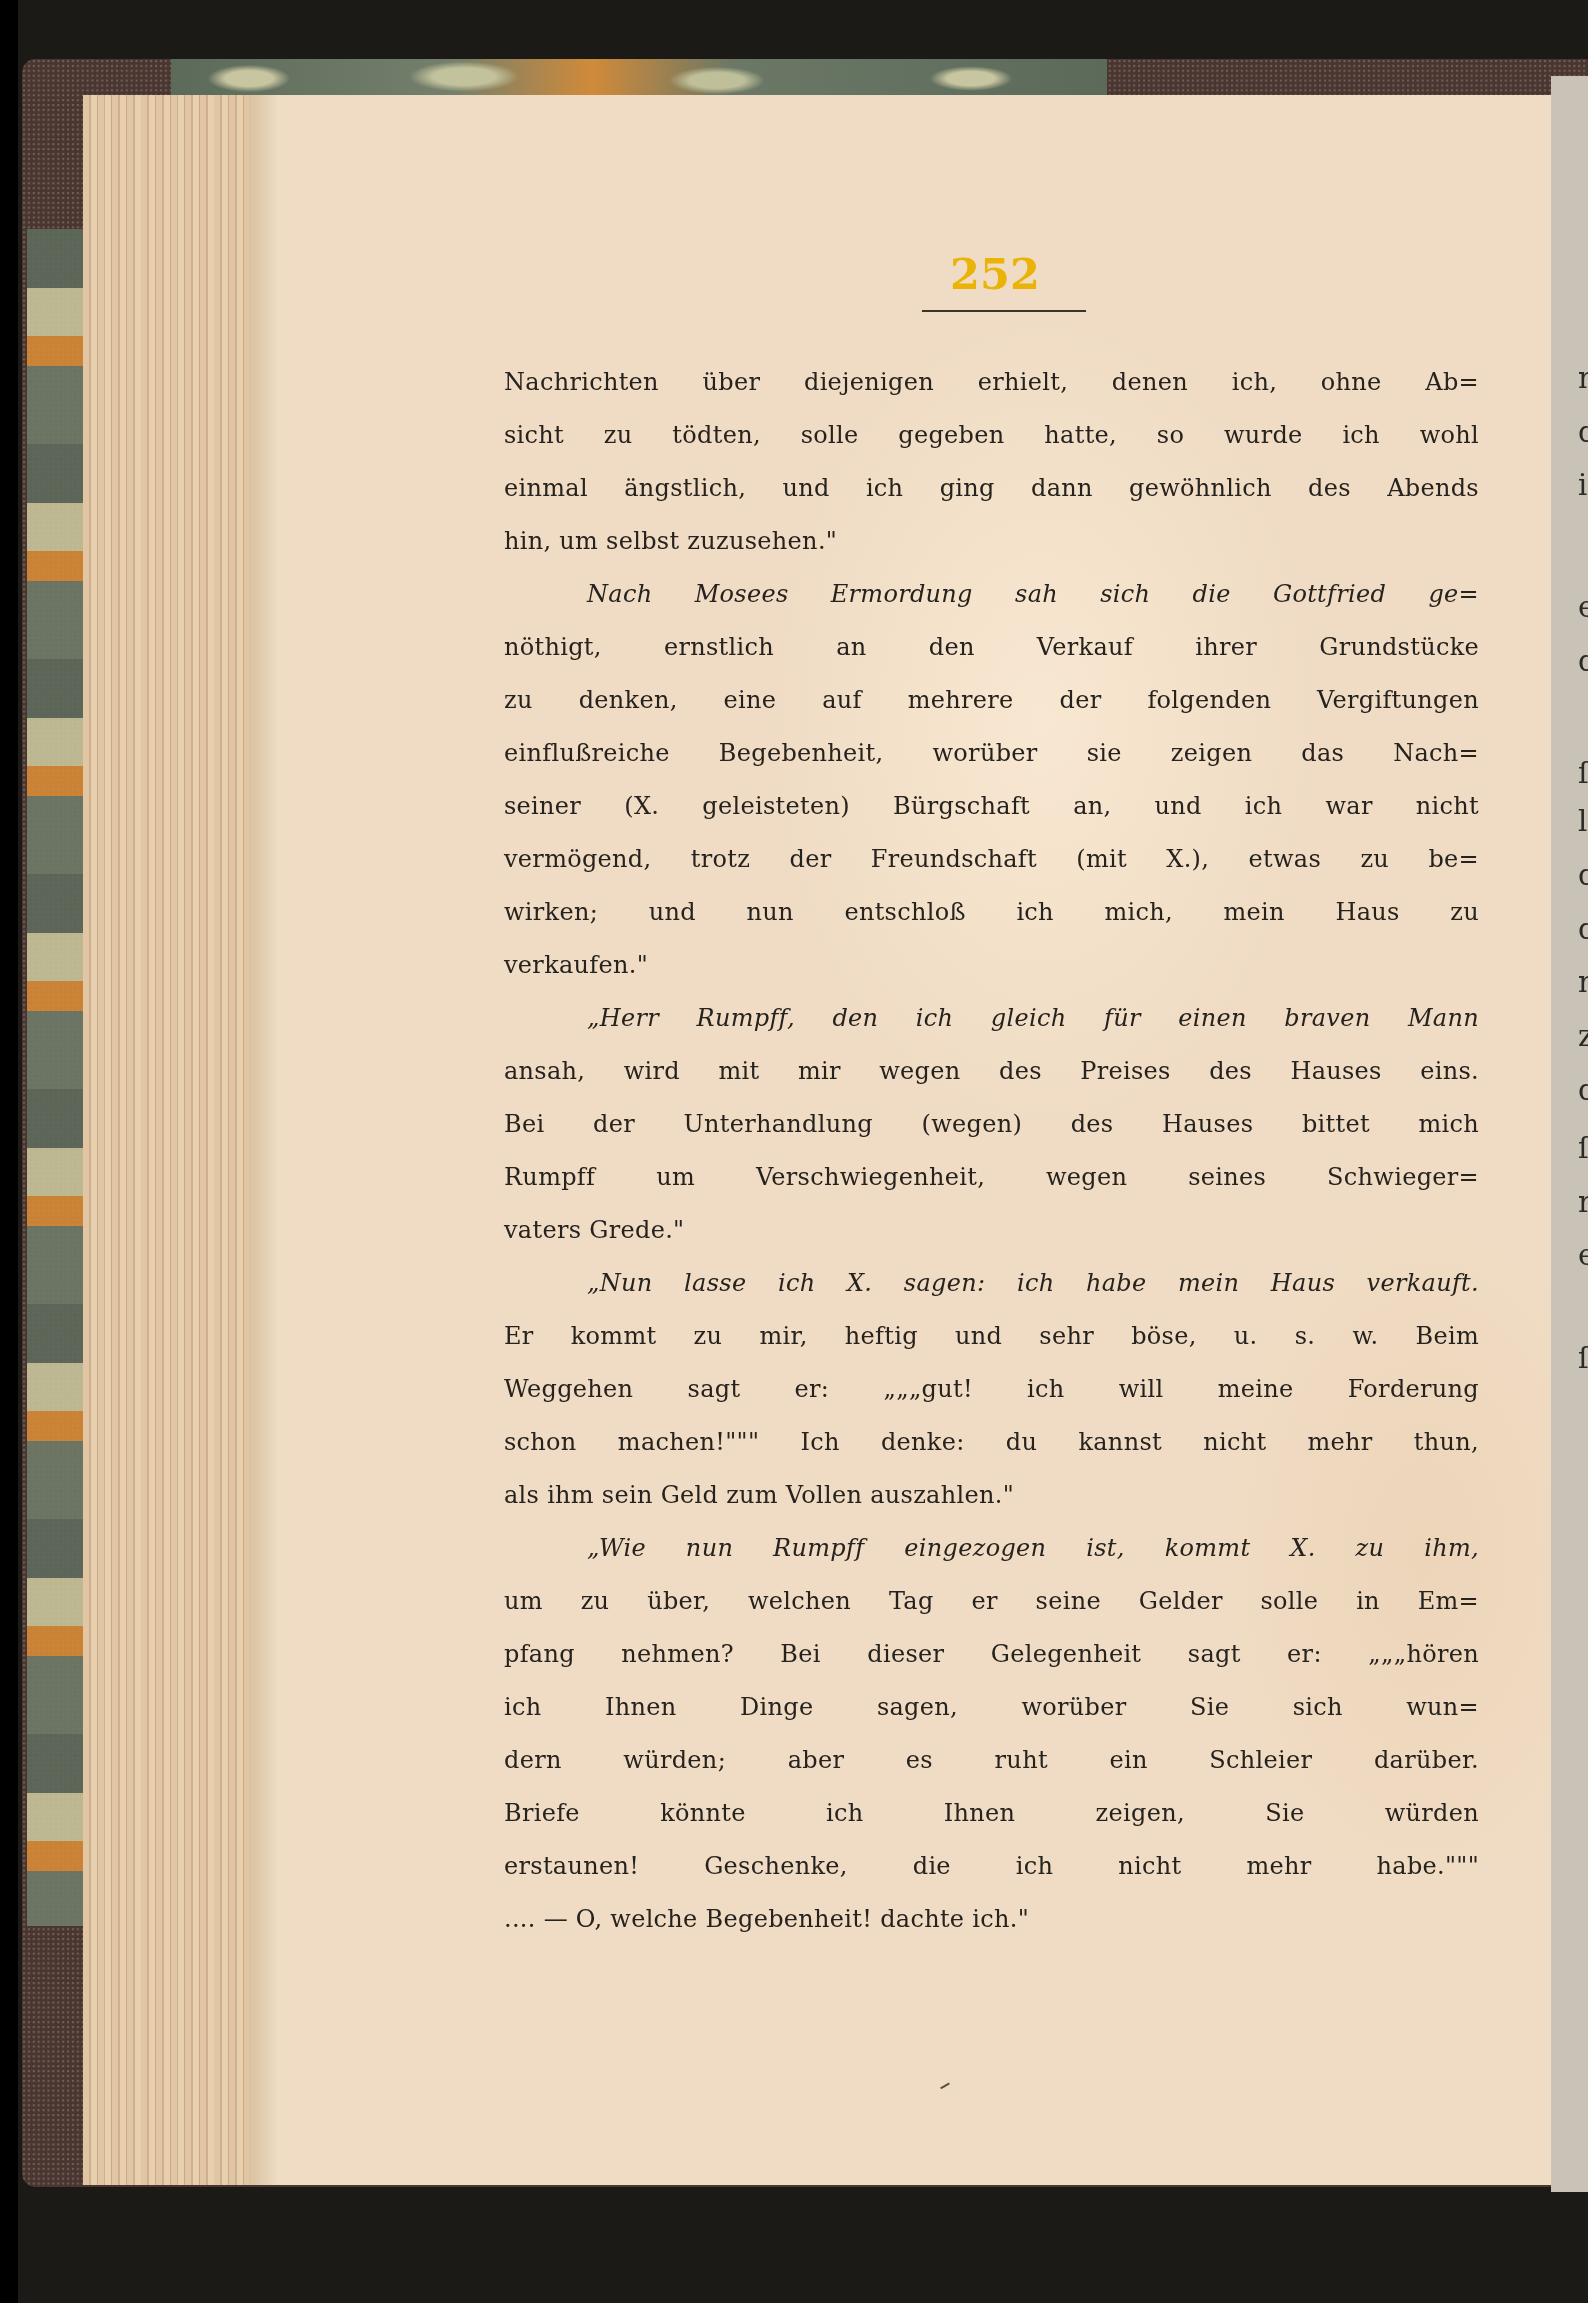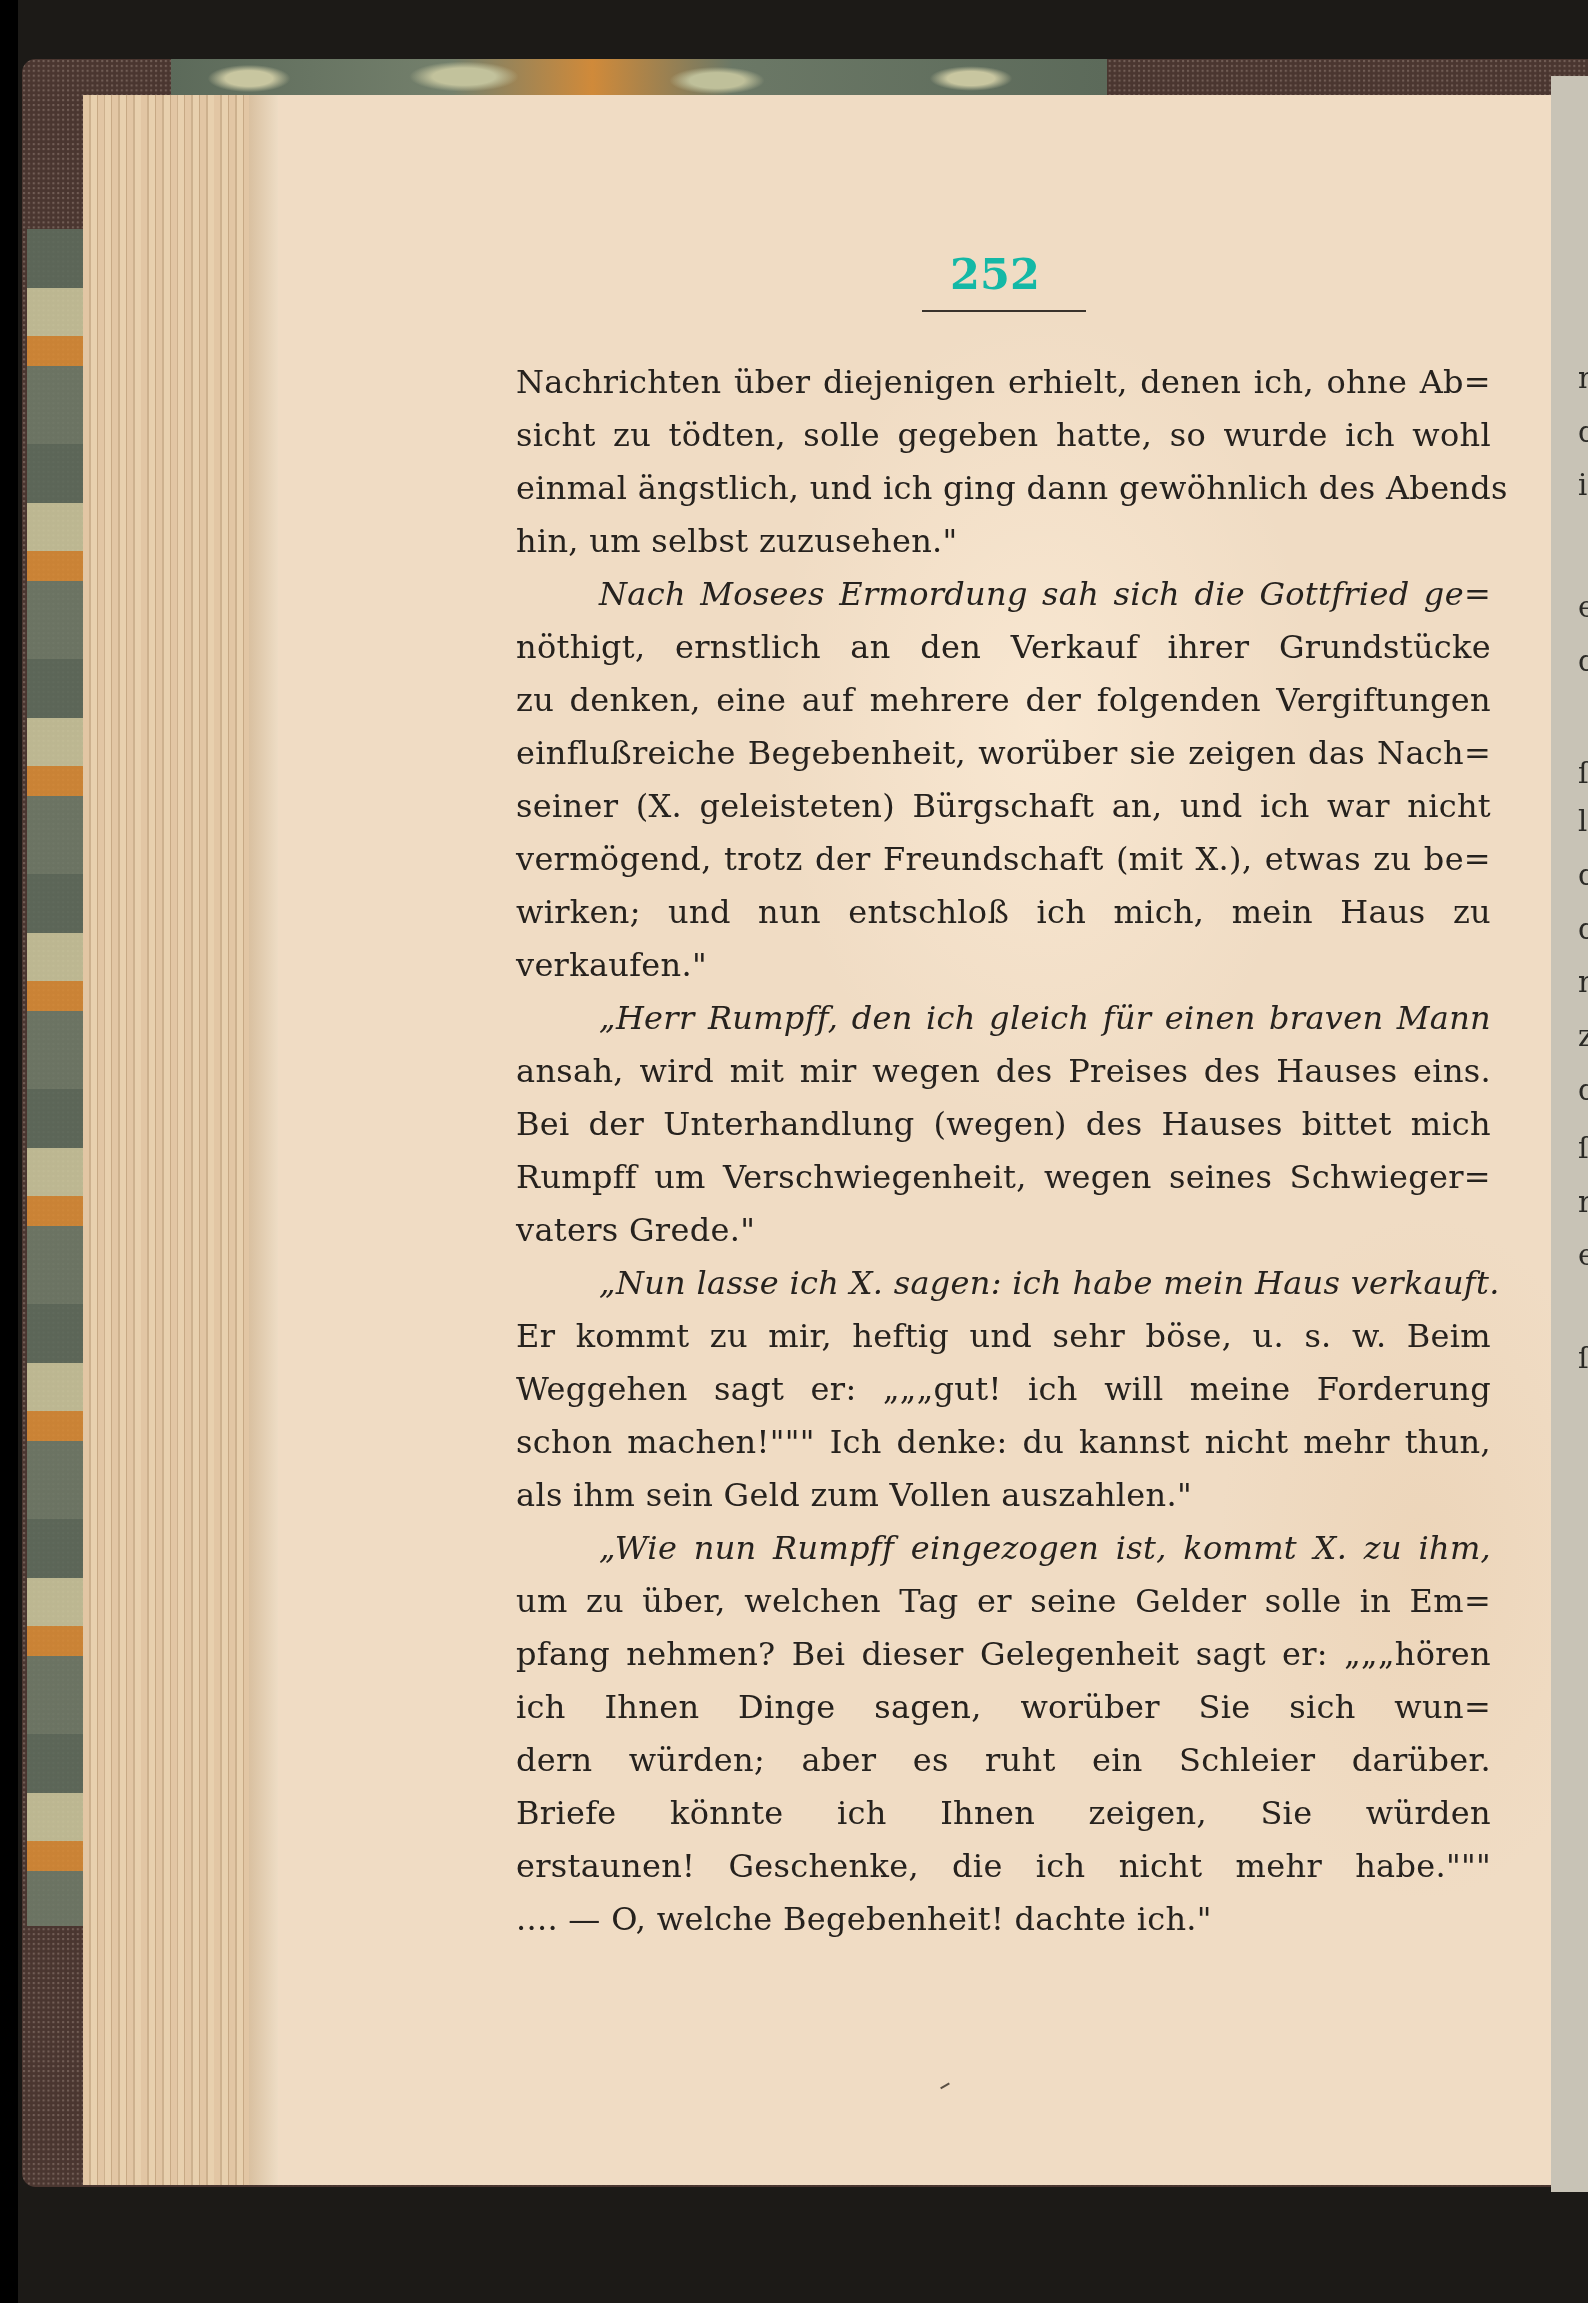--- a/index.html
+++ b/index.html
@@ -55,33 +55,32 @@
       position: absolute; left: 1551px; top: 76px; width: 38px; height: 2116px;
       background: #c8c3b6;
       overflow: hidden;
     }
     .next-page-letter {
       position: absolute; left: 27px; font-size: 29px; color: #2b2a26;
       font-family: "DejaVu Serif", serif; line-height: 1;
     }
     .page-number {
       position: absolute; left: 917px; top: 249px; width: 156px; text-align: center;
-      font-family: "DejaVu Serif", serif; font-weight: bold; font-size: 43px; color: #14b8a6;
+      font-family: "DejaVu Serif", serif; font-weight: bold; font-size: 43px; color: #eab308;
     }
     .page-rule {
       position: absolute; left: 922px; top: 310px; width: 164px; height: 2px; background: #3a332c;
     }
     .text-block {
       position: absolute; left: 504px; top: 356px; width: 975px;
       color: #26221e;
       font-family: "DejaVu Serif", serif;
-      font-size: 32px;
+      font-size: 24px;
       line-height: 53px;
       letter-spacing: 0.3px;
-      margin-left: 12px;
     }
     .line {
       display: block; white-space: nowrap; text-align: justify; text-align-last: justify; height: 53px;
     }
     .line.last { text-align-last: left; }
     .line.indent { padding-left: 83px; font-style: italic; }
     .rule-dash { position: absolute; left: 940px; top: 2085px; width: 9.8px; height: 2px; background: #5a4f44; transform: rotate(-30deg); }
   </style>
 </head>
 <body>

